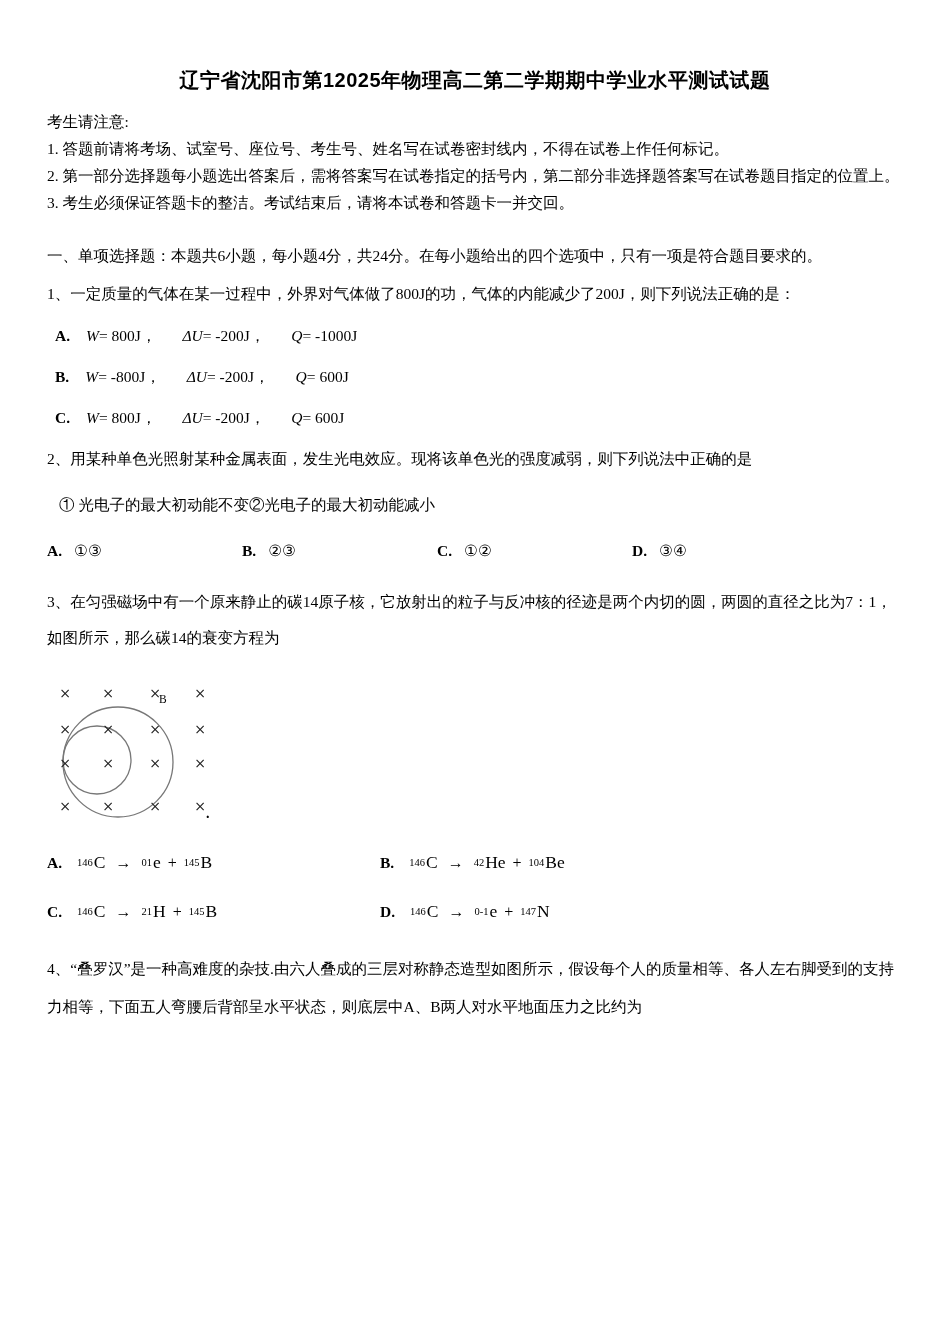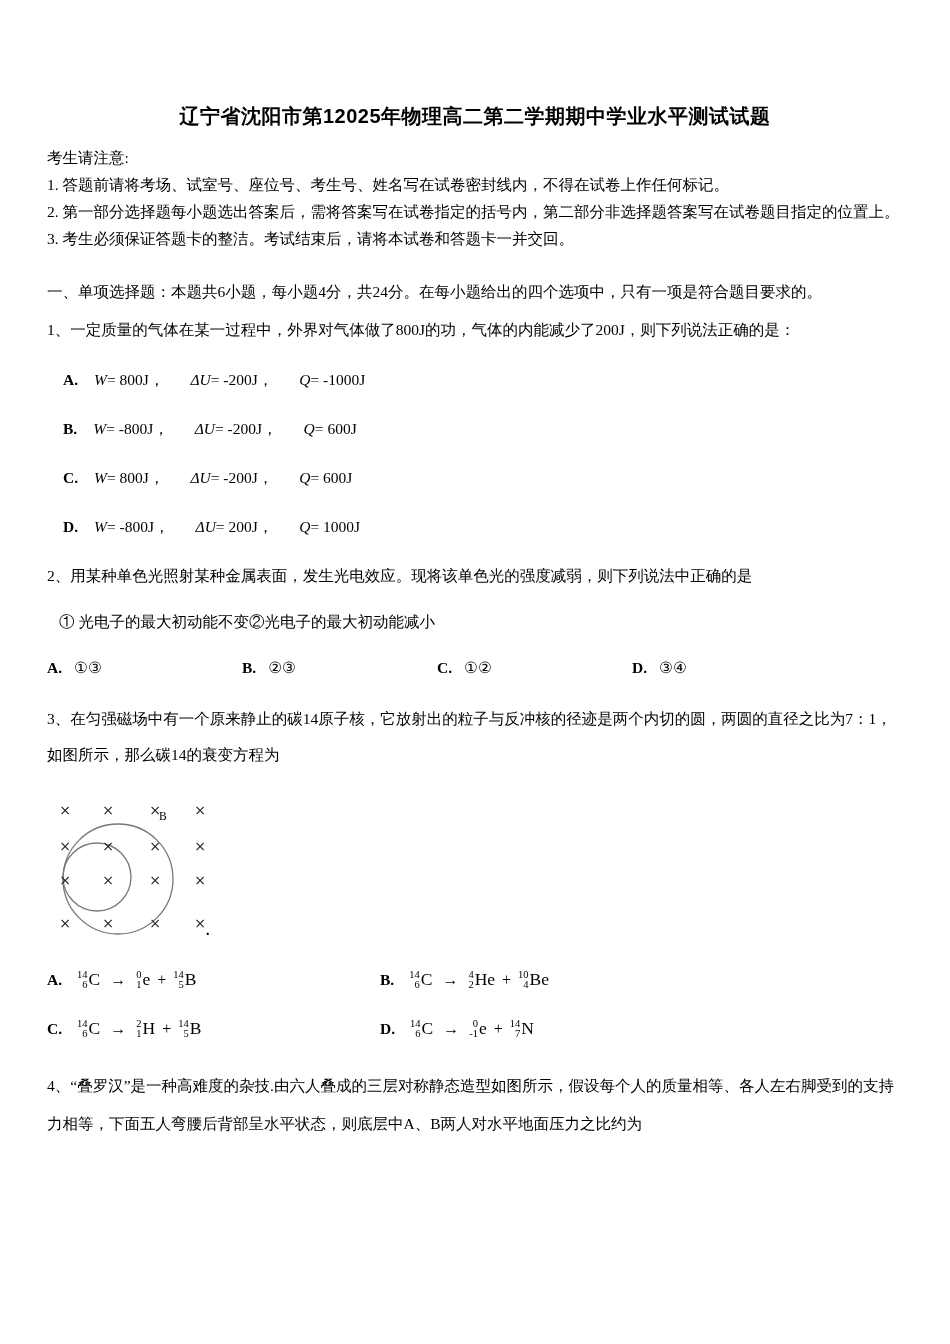--- a/index.html
+++ b/index.html
@@ -2,54 +2,54 @@
 <html><head>
 <meta charset="utf-8">
 <style>
   * { box-sizing: border-box; }
   html, body { margin: 0; padding: 0; background: #ffffff; }
   .page {
     width: 950px; height: 1344px; margin: 0 auto; background: #ffffff;
     color: #000; position: relative; overflow: hidden;
     font-family: "Liberation Serif", "DejaVu Serif", serif;
     font-size: 15.5px;
-    padding: 102px 47px 0 47px;
+    padding: 66px 47px 0 47px;
   }
   .title {
     font-family: "Liberation Sans", "DejaVu Sans", sans-serif;
     font-size: 20px; font-weight: 700; text-align: center;
     margin: 0 0 14px 0; line-height: 28px; letter-spacing: 0.5px;
   }
   .notice-header { font-weight: 400; margin: 0; line-height: 27px; }
   .notice-item { margin: 0; line-height: 27px; }
   .section-header { margin: 26px 0 0 0; line-height: 27px; }
   .stem { margin: 8px 0 0 0; line-height: 34px; }
   .stem-wide { margin: 16px 0 0 0; line-height: 36px; }
   .q1-options { margin-top: 2px; }
-  .q1-opt { margin: 16px; line-height: 33px; }
+  .q1-opt { margin: 8px; line-height: 33px; }
   .opt-label { font-weight: 700; margin-right: 16px; }
   .qsym { font-style: italic; }
   .qval { font-style: normal; }
   .gap { margin-right: 26px; }
   .sub-line { margin: 12px; line-height: 34px; }
   .q2-options { display: flex; margin: 0; line-height: 34px; gap: 28px; }
   .q2-opt { width: 167px; }
   .q2-opt .opt-label { margin-right: 12px; }
   .figure { margin: 22px 0 16px 6px; }
   .circ { fill: none; stroke: #777; stroke-width: 1.3px; }
   .cross { font-family: "DejaVu Sans", sans-serif; font-size: 14px; fill: #222; }
   .fig-b { font-family: "Liberation Serif", serif; font-size: 11.5px; fill: #000; }
   .fig-dot { font-family: "Liberation Serif", serif; font-size: 14px; fill: #000; font-weight: 700; }
   .eq-block { margin-top: 18px; }
   .eq-row { display: grid; grid-template-columns: 333px 1fr; align-items: center; margin-bottom: 28px; }
   .eq-opt { display: flex; align-items: center; }
   .eq-opt .opt-label { margin-right: 14px; }
   .nuclide { display: inline-flex; align-items: center; margin: 0 1px; }
   .presc {
-    display: inline-flex; flex-direction: column; align-items: flex-end;
+    display: inline-flex; flex-direction: row; align-items: flex-end;
     font-size: 10.5px; line-height: 9.5px; margin-right: 1px;
   }
   .nsym { font-size: 17.5px; }
   .arrow { margin: 0 9px; font-size: 16px; }
   .plus { margin: 0 6px; font-size: 16px; }
   .q4 { margin-top: 14px; line-height: 38px; }
 </style>
 </head>
 <body>
 
@@ -64,21 +64,20 @@
     <p class="notice-item">3.  考生必须保证答题卡的整洁。考试结束后，请将本试卷和答题卡一并交回。</p>
   </div>
 
   <p class="section-header">一、单项选择题：本题共6小题，每小题4分，共24分。在每小题给出的四个选项中，只有一项是符合题目要求的。</p>
 
   <p class="stem">1、一定质量的气体在某一过程中，外界对气体做了800J的功，气体的内能减少了200J，则下列说法正确的是：</p>
   <div class="q1-options">
     <p class="q1-opt"><span class="opt-label">A.</span><span class="qsym">W</span><span class="qval gap">= 800J，</span><span class="qsym">ΔU</span><span class="qval gap">= -200J，</span><span class="qsym">Q</span><span class="qval">= -1000J</span></p>
     <p class="q1-opt"><span class="opt-label">B.</span><span class="qsym">W</span><span class="qval gap">= -800J，</span><span class="qsym">ΔU</span><span class="qval gap">= -200J，</span><span class="qsym">Q</span><span class="qval">= 600J</span></p>
     <p class="q1-opt"><span class="opt-label">C.</span><span class="qsym">W</span><span class="qval gap">= 800J，</span><span class="qsym">ΔU</span><span class="qval gap">= -200J，</span><span class="qsym">Q</span><span class="qval">= 600J</span></p>
-    <p class="q1-opt"><span class="opt-label">D.</span><span class="qsym">W</span><span class="qval gap">= -800J，</span><span class="qsym">ΔU</span><span class="qval gap">= 200J，</span><span class="qsym">Q</span><span class="qval">= 1000J</span></p>
   </div>
 
   <p class="stem">2、用某种单色光照射某种金属表面，发生光电效应。现将该单色光的强度减弱，则下列说法中正确的是</p>
   <p class="sub-line">① 光电子的最大初动能不变②光电子的最大初动能减小</p>
   <div class="q2-options">
     <span class="q2-opt"><span class="opt-label">A.</span><span>①③</span></span>
     <span class="q2-opt"><span class="opt-label">B.</span><span>②③</span></span>
     <span class="q2-opt"><span class="opt-label">C.</span><span>①②</span></span>
     <span class="q2-opt"><span class="opt-label">D.</span><span>③④</span></span>
   </div>

